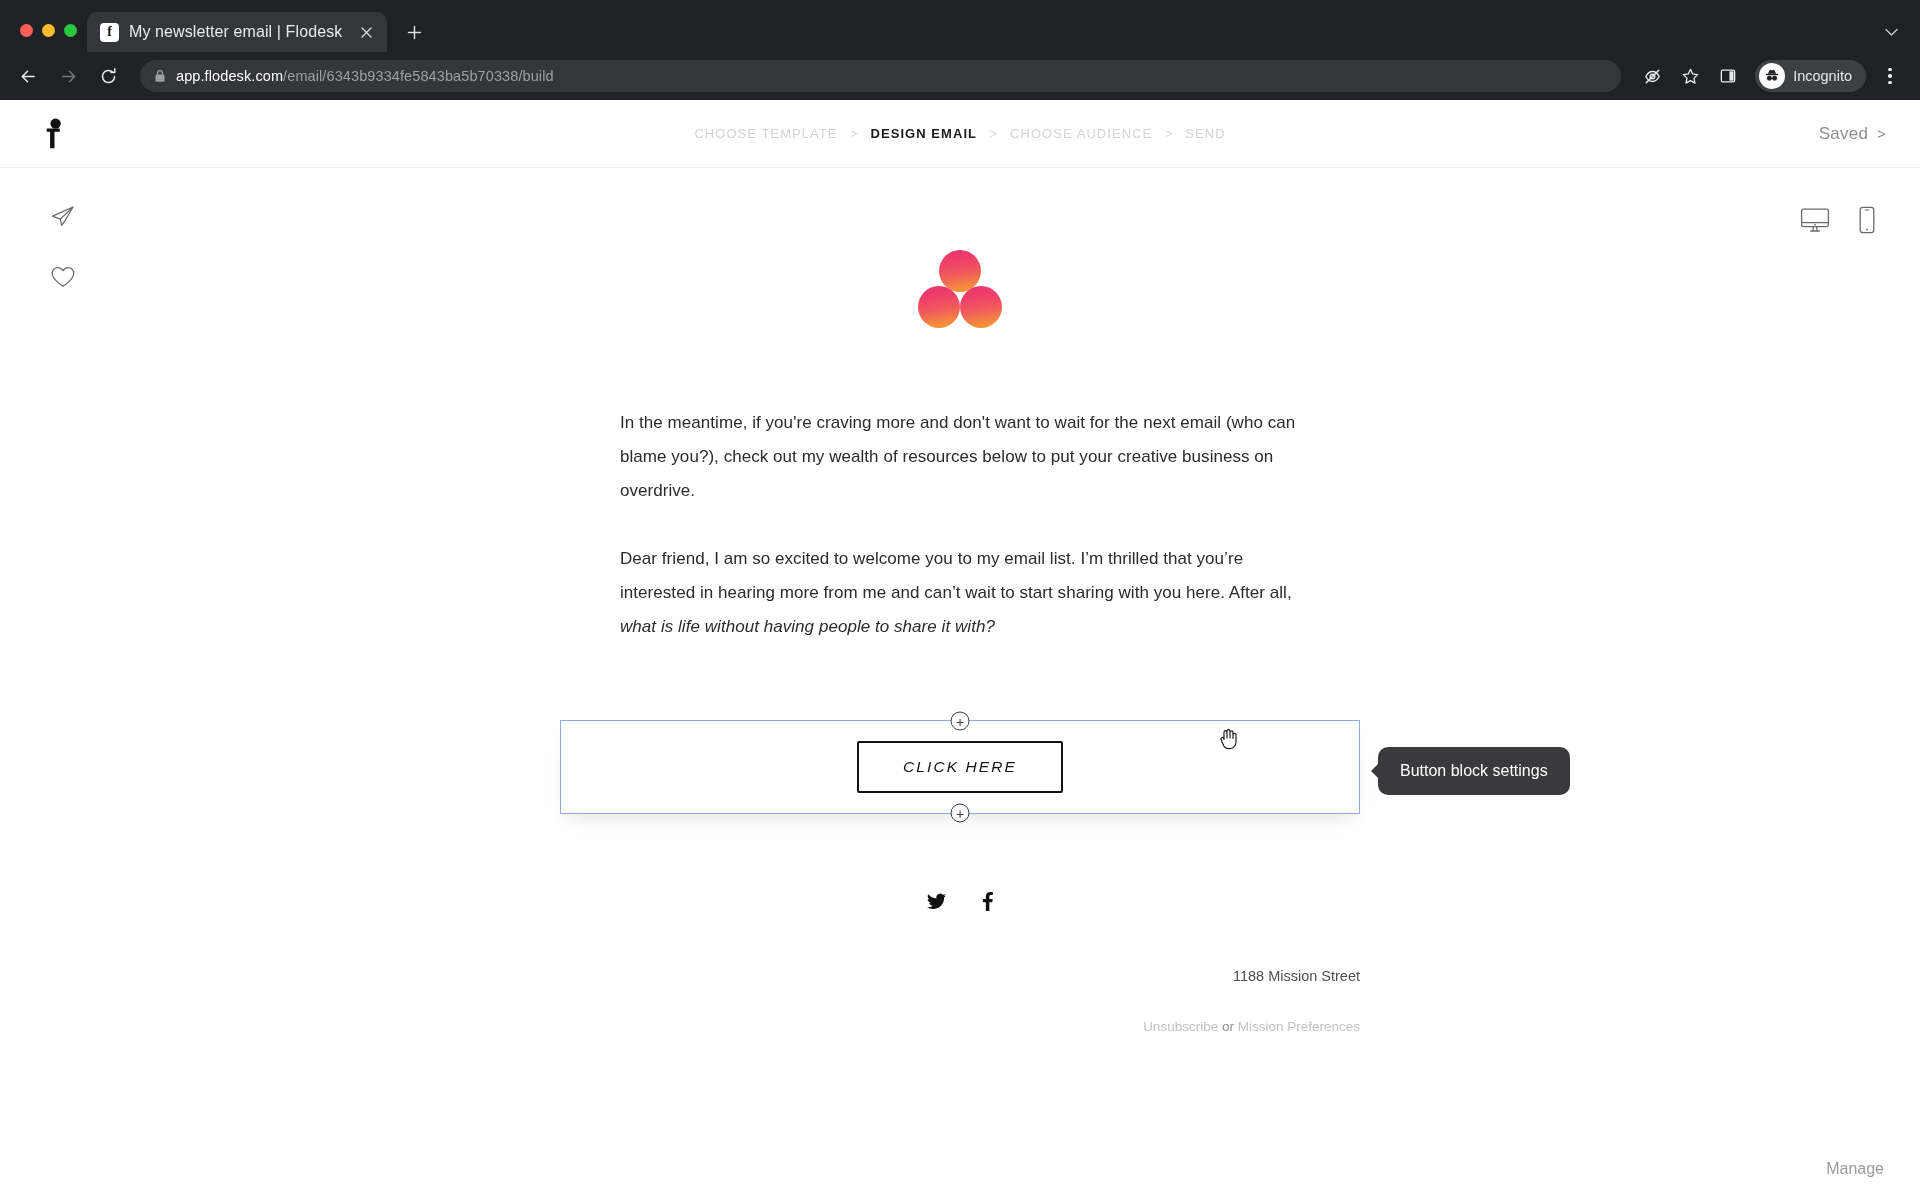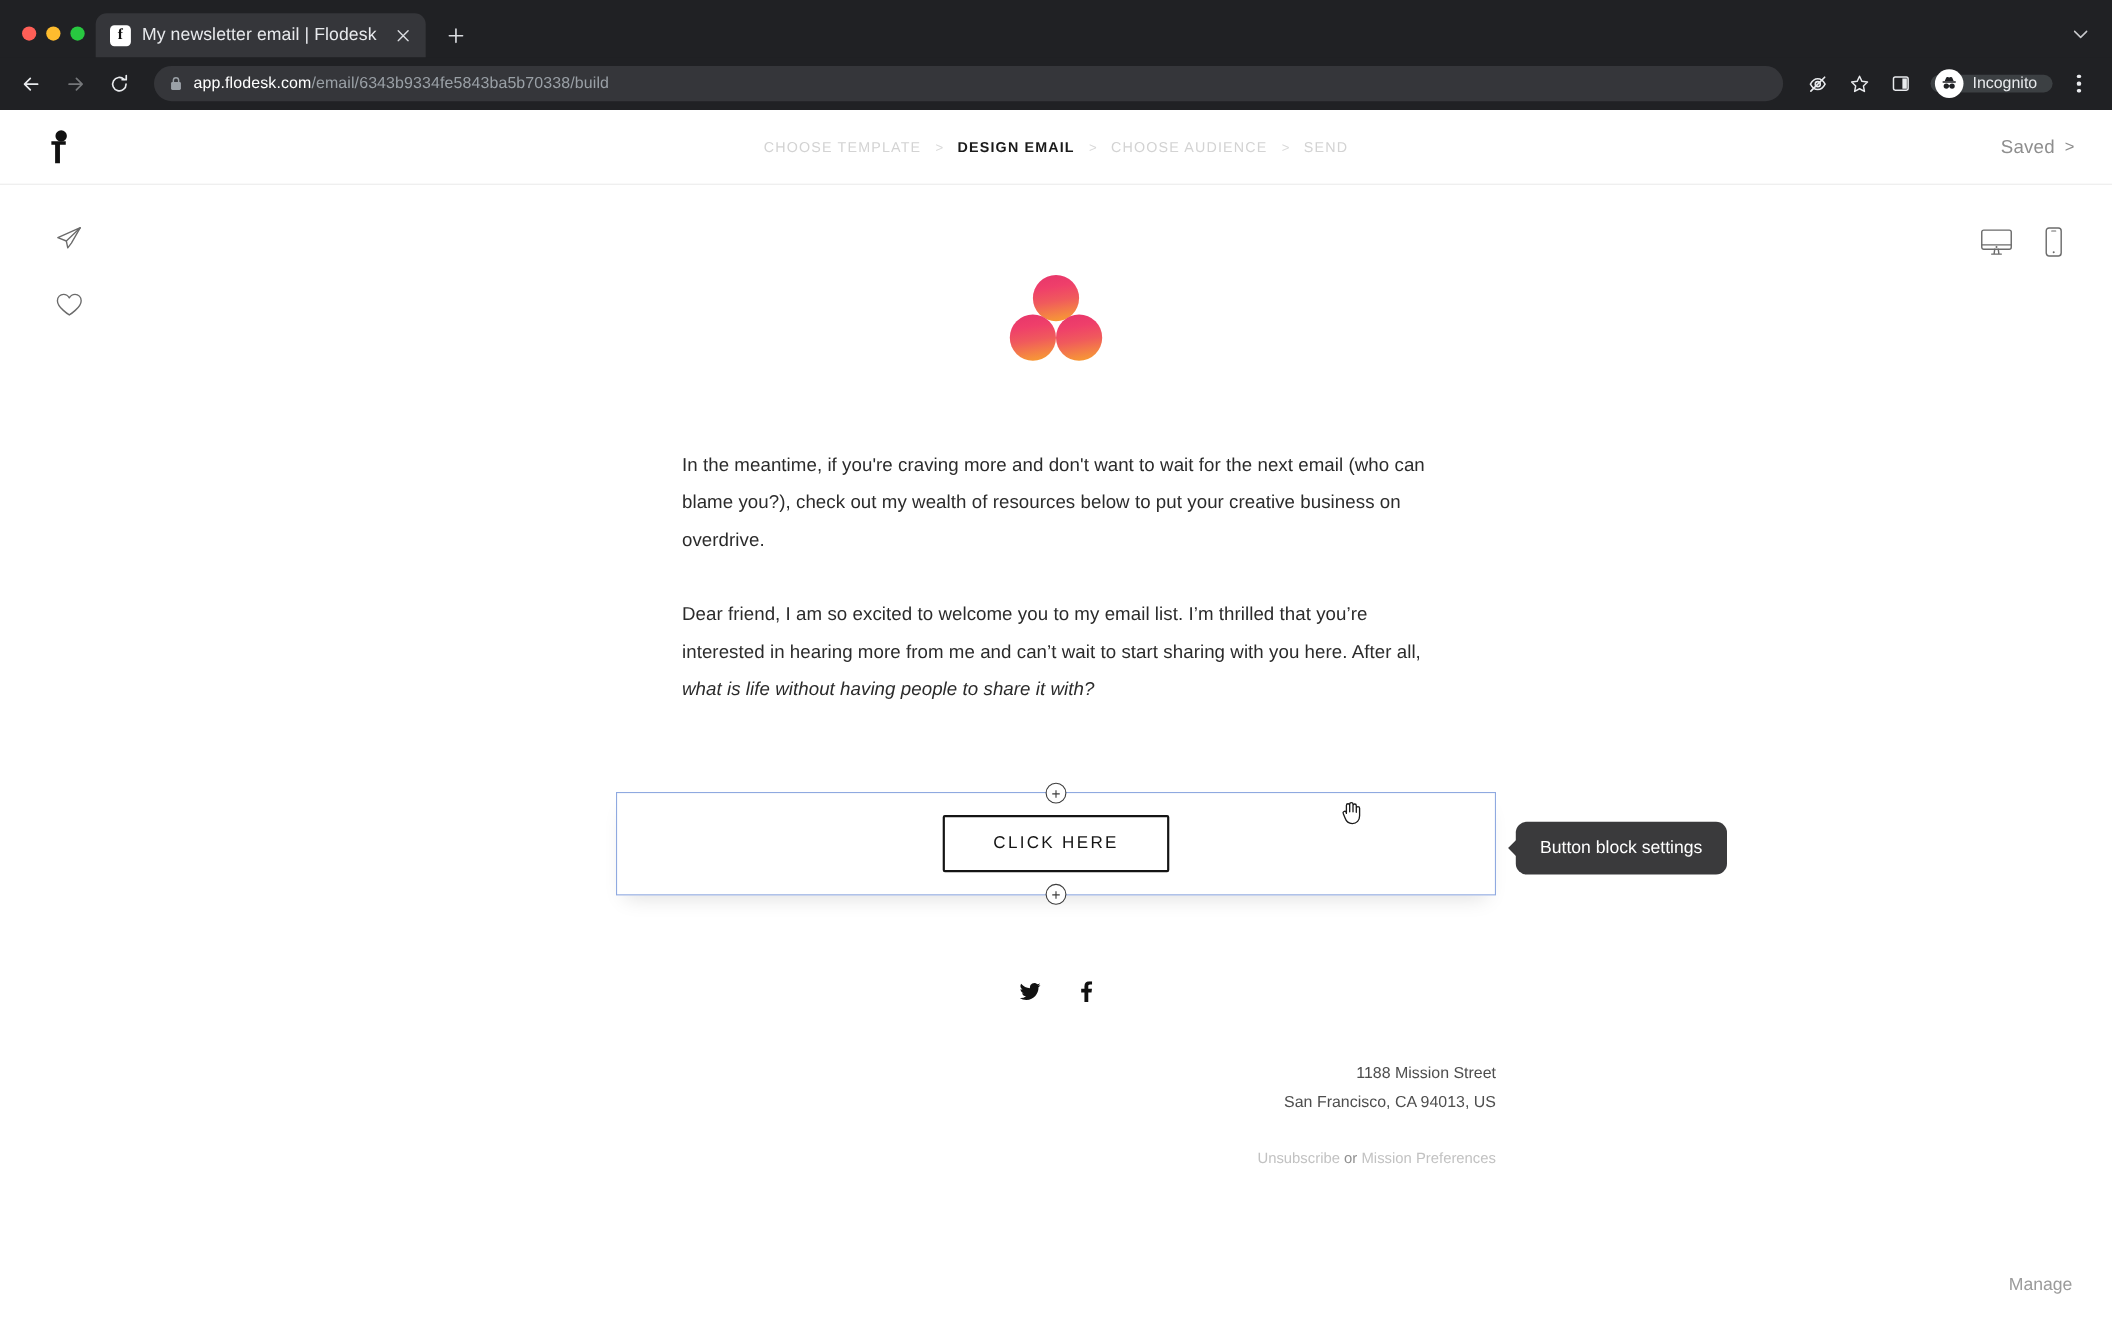--- a/index.html
+++ b/index.html
@@ -147,21 +147,21 @@
   .url-host { color: #ffffff; }
 
   .tb-icon {
     width: 34px; height: 34px;
     display: flex; align-items: center; justify-content: center;
     border-radius: 50%;
     color: #e8eaed;
     flex: 0 0 auto;
   }
   .incognito-pill {
-    height: 16px;
+    height: 32px;
     background: #3c4043;
     border-radius: 16px;
     display: flex;
     align-items: center;
     gap: 8px;
     padding: 0 14px 0 4px;
     margin-left: 6px;
     flex: 0 0 auto;
   }
   .incognito-avatar {
@@ -326,20 +326,21 @@
   }
   .cta-button {
     border: 2.5px solid #141414;
     padding: 15px 44px;
     font-size: 15.5px;
     letter-spacing: 2.1px;
     color: #141414;
     background: #fff;
     border-radius: 2px;
     font-family: "Liberation Sans", sans-serif;
+    font-style: italic;
   }
   .plus-handle {
     position: absolute;
     left: 50%;
     transform: translate(-50%, -50%);
     width: 19px; height: 19px;
     border-radius: 50%;
     background: #fff;
     border: 1.4px solid #3c3c3c;
     display: flex;
@@ -619,21 +620,20 @@
                 <path d="M20 2.1 a8.2 8.2 0 0 1 -2.35 .64 A4.1 4.1 0 0 0 19.45 .5 a8.2 8.2 0 0 1 -2.6 .99 A4.1 4.1 0 0 0 9.9 5.22 A11.6 11.6 0 0 1 1.4 .92 a4.1 4.1 0 0 0 1.27 5.47 A4.1 4.1 0 0 1 .8 5.88 v.05 a4.1 4.1 0 0 0 3.29 4.02 a4.1 4.1 0 0 1 -1.85 .07 a4.1 4.1 0 0 0 3.83 2.85 A8.23 8.23 0 0 1 0 14.56 a11.6 11.6 0 0 0 6.29 1.84 c7.55 0 11.68 -6.25 11.68 -11.67 l-.01 -.53 A8.3 8.3 0 0 0 20 2.1 Z" fill="#111"></path>
               </svg>
             </span>
             <span class="social-icon">
               <svg width="11" height="19" viewBox="0 0 11 19">
                 <path d="M7.35 19 V10.33 h2.93 l.44 -3.4 H7.35 V4.76 c0 -.98 .27 -1.65 1.68 -1.65 h1.8 V .07 C10.52 .05 9.45 0 8.21 0 C5.62 0 3.85 1.58 3.85 4.48 V6.93 H.9 v3.4 h2.95 V19 Z" fill="#111"></path>
               </svg>
             </span>
           </div>
           <div class="addr-line">1188 Mission Street</div>
-          <div class="addr-line">San Francisco, CA 94013, US</div>
           <div class="unsub-row"><span>Unsubscribe</span><span class="or"> or </span><span>Mission Preferences</span></div>
         </div>
 
       </div>
     </div>
 
     <div class="saved-status">Manage</div>
   </div>
 </div>
 

